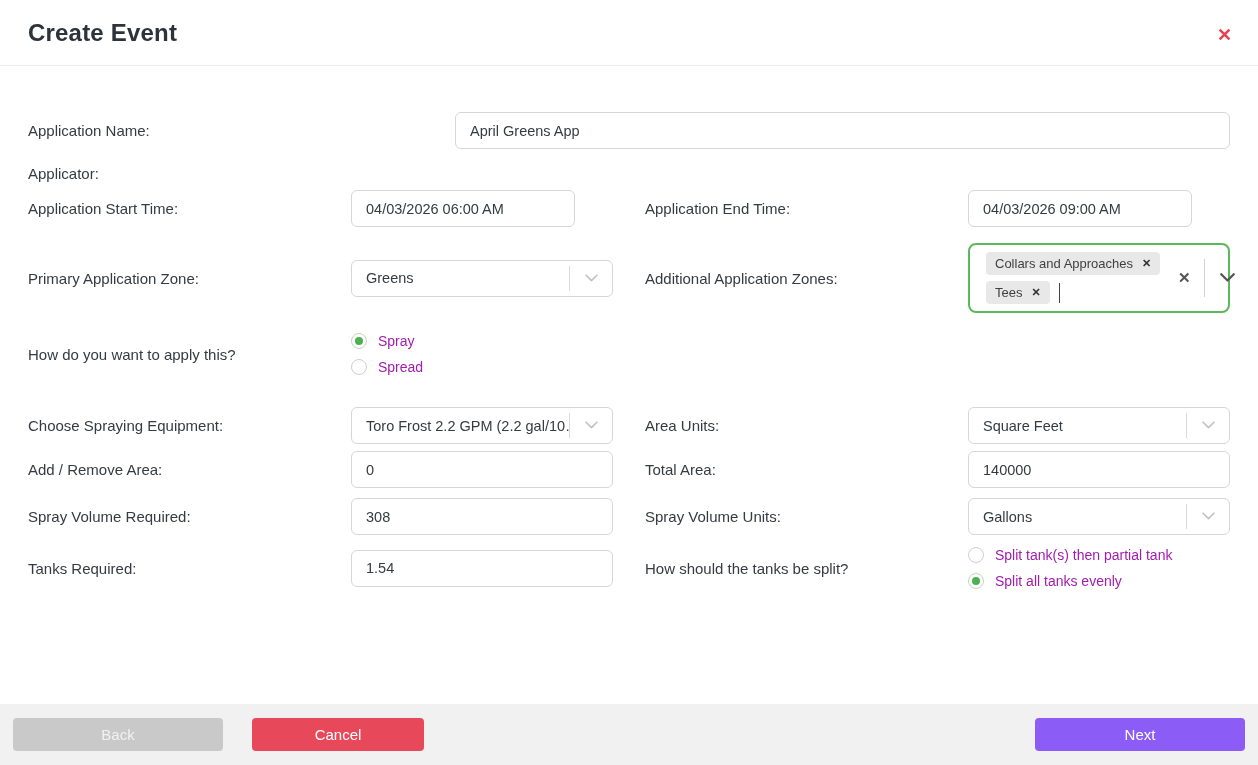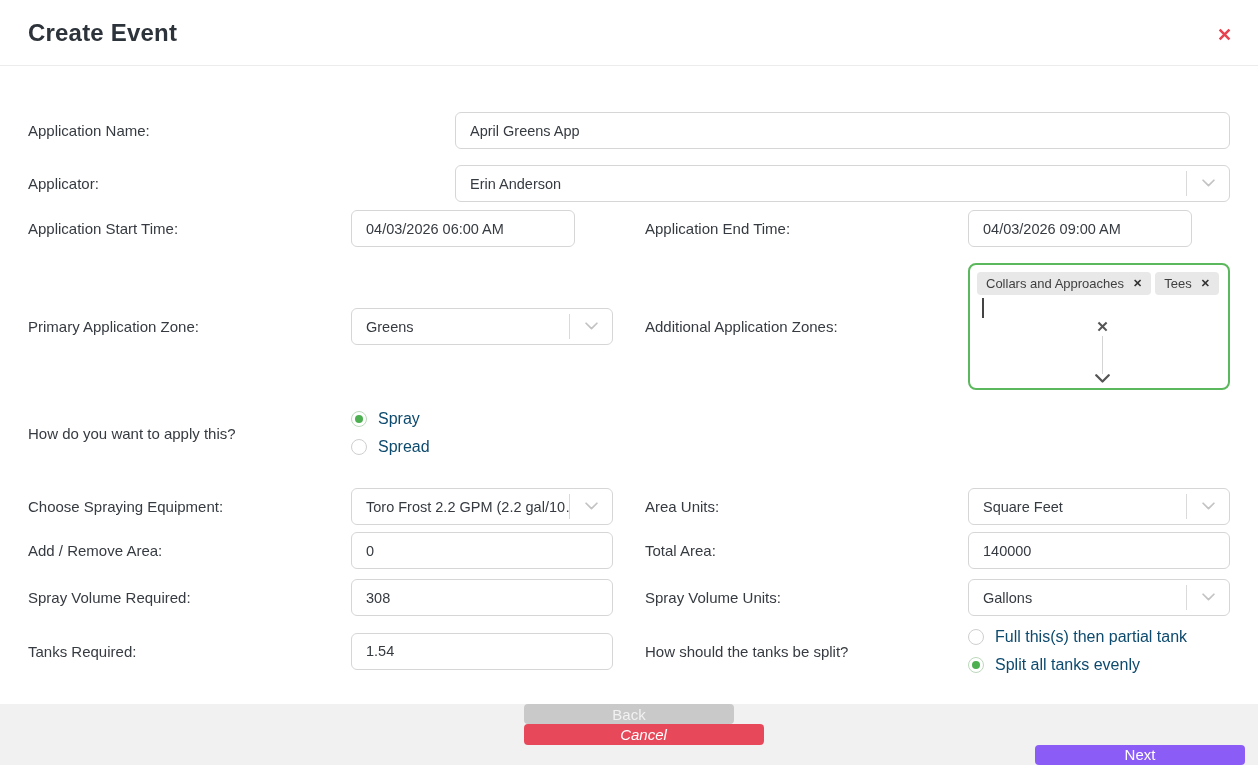--- a/index.html
+++ b/index.html
@@ -46,21 +46,21 @@
     white-space:nowrap; overflow:hidden;
   }
   .select-divider { width:1px; height:25px; background:#dadada; flex-shrink:0; }
   .select-chev {
     width:42px; display:flex; align-items:center; justify-content:center;
     color:#c3c3c3; flex-shrink:0;
   }
   
   .multiselect {
     min-height:60px; border:2px solid #5cb85c; border-radius:8px; background:#fff;
-    display:flex; align-items:center; padding:4px 0 4px 7px;flex-direction:column;
+    display:flex; align-items:center; padding:4px 0 4px 16px;
   }
   .ms-tags { flex:1; display:flex; flex-wrap:wrap; align-items:center; }
   .tag {
     display:inline-flex; align-items:center; gap:9px; background:#e8e8e8;
     border-radius:4px; padding:4px 9px; margin:3px 4px 3px 0;
     font-size:13px; color:#3f3f3f; white-space:nowrap;
   }
   .tag-x { font-size:11px; font-weight:700; color:#333; cursor:pointer; }
   .caret { width:1.5px; height:20px; background:#444; margin-left:5px; }
   .ms-clear {
@@ -76,32 +76,32 @@
   .radio-group { display:flex; flex-direction:column; gap:10px; }
   .radio-option { display:flex; align-items:center; gap:11px; cursor:pointer; }
   .radio {
     width:16px; height:16px; border-radius:50%; border:1px solid #cfcfcf;
     background:#fff; position:relative; flex-shrink:0;
   }
   .radio.selected { border-color:#bcd9bc; }
   .radio.selected::after {
     content:''; position:absolute; inset:3px; border-radius:50%; background:#4caf50;
   }
-  .radio-label { font-size:16px; color:#0c4a6e; }
+  .radio-label { font-size:14px; color:#a21caf; }
   
   .footer {
     position:absolute; left:0; right:0; bottom:0; height:61px; background:#f1f1f1;
-    display:flex; align-items:center; padding:0 13px;flex-direction:column;
+    display:flex; align-items:center; padding:0 13px;
   }
   .btn {
     height:33px; border:none; border-radius:4px; font-size:15px; cursor:pointer;
     font-family:"Liberation Sans", sans-serif;
   }
   .btn-back { width:210px; background:#c9c9c9; color:rgba(255,255,255,.75); cursor:default; }
-  .btn-cancel { width:240px; background:#e8495a; color:#fff; margin-left:29px;font-style:italic; }
+  .btn-cancel { width:172px; background:#e8495a; color:#fff; margin-left:29px; }
   .btn-next { width:210px; background:#8b5cf6; color:#fff; margin-left:auto; }
   
   .mt46{margin-top:46px}.mt9{margin-top:9px}.mt16{margin-top:16px}.mt8{margin-top:8px}
   .mt20{margin-top:20px}.mt32{margin-top:32px}.mt7{margin-top:7px}.mt10{margin-top:10px}
   .mt12{margin-top:12px}
 </style>
 </head>
 <body>
 
 <div class="modal">
@@ -116,31 +116,20 @@
     <div class="row mt46">
       <div class="label full-label">Application Name:</div>
       <div class="full-field">
         <input class="text-input" type="text" value="April Greens App" style="">
       </div>
     </div>
 
 
     <div class="row mt16">
       <div class="label full-label">Applicator:</div>
-      <div class="full-field">
-        <div class="select">
-          <div class="select-text">Erin Anderson</div>
-          <div class="select-divider"></div>
-          <div class="select-chev">
-            <svg width="13" height="9" viewBox="0 0 12 8">
-                <path d="M1 1l5 5 5-5" fill="none" stroke="currentColor" stroke-width="1.6" stroke-linecap="round" stroke-linejoin="round"></path>
-              </svg>
-          </div>
-        </div>
-      </div>
     </div>
 
     <div class="row mt8">
       <div class="half-left">
         <div class="label half-label">Application Start Time:</div>
         <div class="w200">
           <input class="text-input" type="text" value="04/03/2026 06:00 AM" style="">
         </div>
       </div>
       <div class="half-right">
@@ -281,21 +270,21 @@
         <div class="label half-label">Tanks Required:</div>
         <div class="w262">
           <input class="text-input" type="text" value="1.54" style="">
         </div>
       </div>
       <div class="half-right">
         <div class="label half-label">How should the tanks be split?</div>
         <div class="radio-group">
           <div class="radio-option">
             <span class="radio"></span>
-            <span class="radio-label">Full this(s) then partial tank</span>
+            <span class="radio-label">Split tank(s) then partial tank</span>
           </div>
           <div class="radio-option">
             <span class="radio selected"></span>
             <span class="radio-label">Split all tanks evenly</span>
           </div>
         </div>
       </div>
     </div>
 
   </div>

